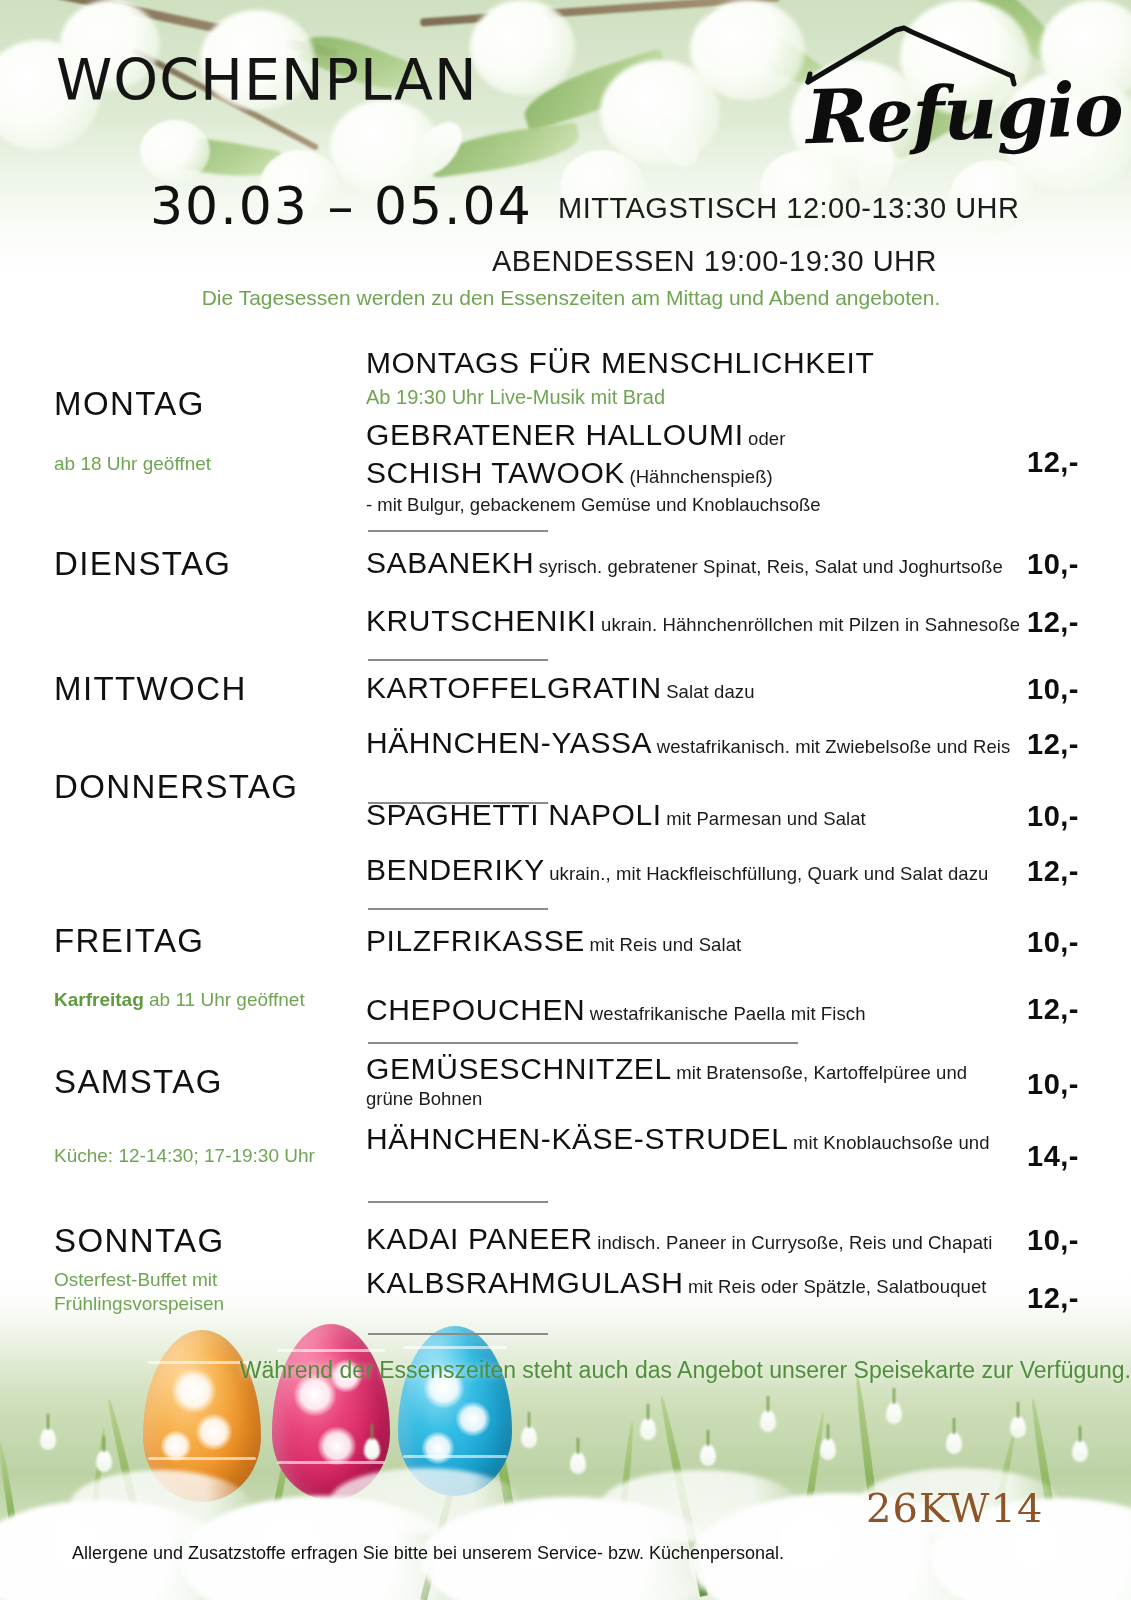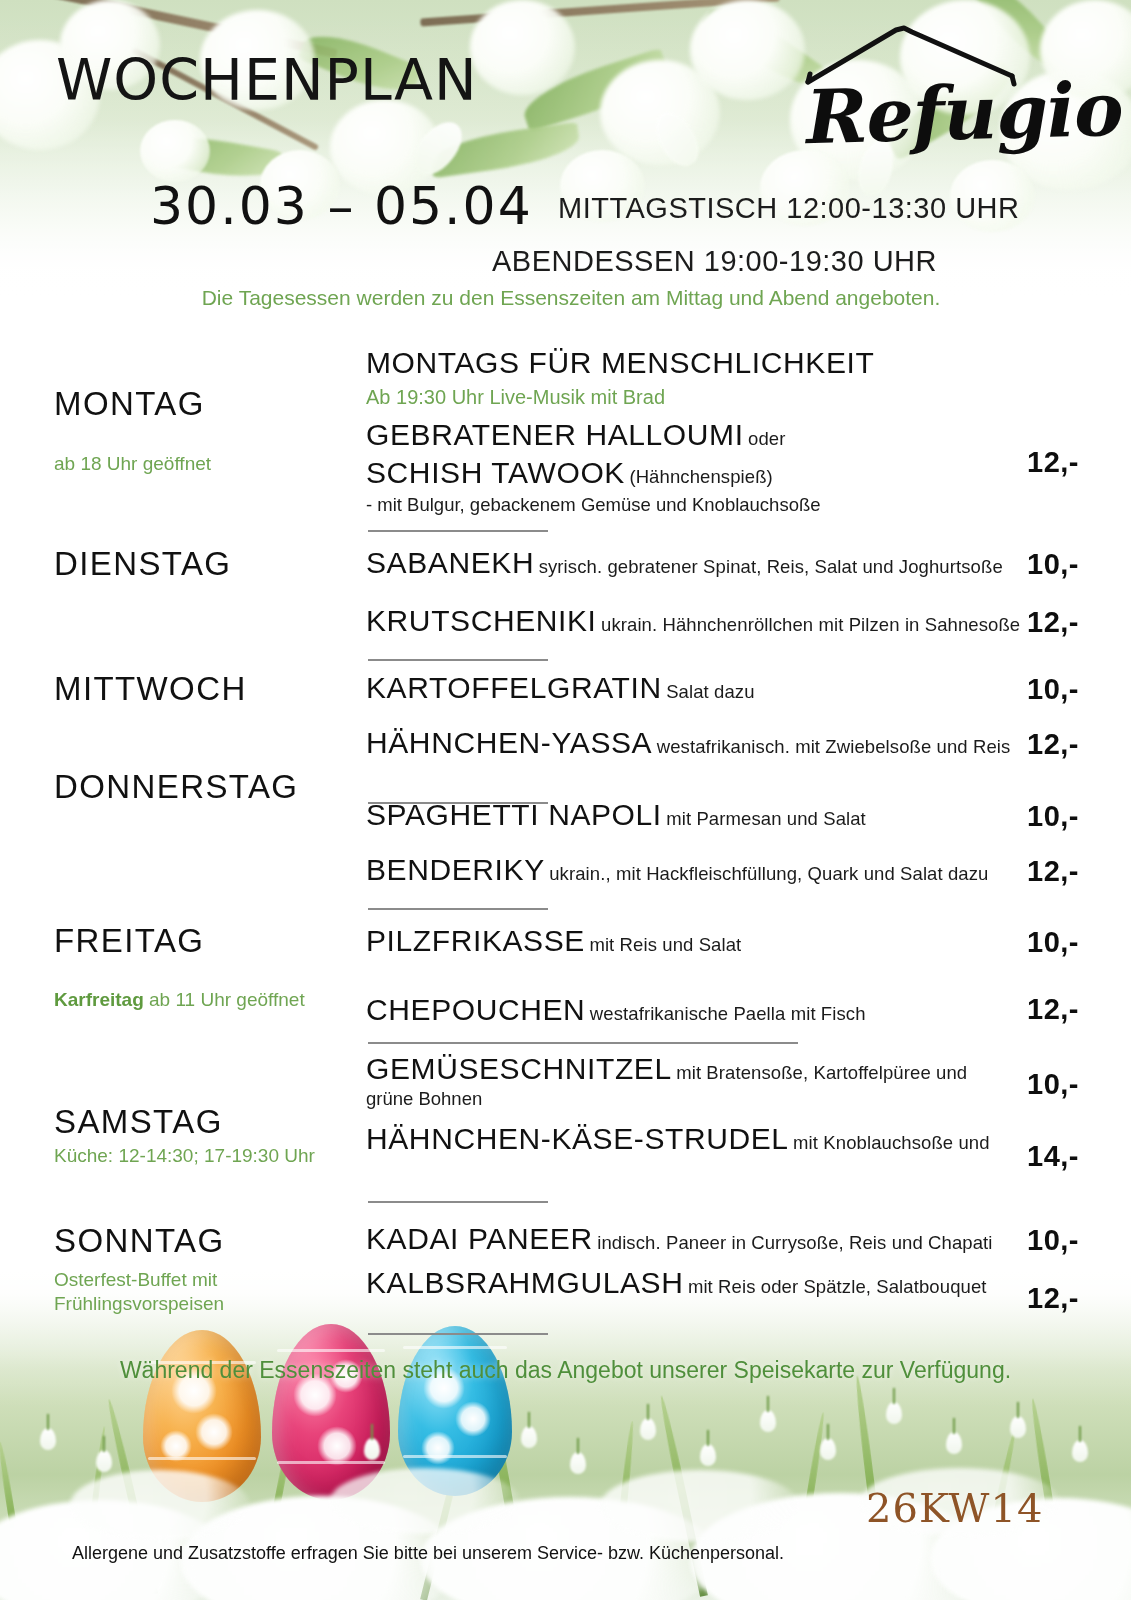--- a/index.html
+++ b/index.html
@@ -186,21 +186,21 @@
     font-size:30px;color:#111;letter-spacing:.6px;
   }
   .event-sub{
     font-size:20px;color:#6fa552;
   }
   .bullet-line{
     font-size:18.5px;color:#1b1b1b;
   }
 
   .t-footer-green{
-    position:absolute;left:0;right:0;top:1357px;text-align:center;
+    position:absolute;left:0;right:0;top:1357px;text-align:right;
     font-size:23px;color:#4f8f3b;white-space:nowrap;
     text-shadow:0 0 6px rgba(255,255,255,.55);
   }
   .t-kw{
     position:absolute;left:866px;top:1485px;
     font-family:"DejaVu Serif","Liberation Serif",serif;
     font-size:40px;color:#8e5427;letter-spacing:1px;white-space:nowrap;
     text-shadow:0 0 8px rgba(255,255,255,.35);
   }
   .t-allergen{
@@ -414,21 +414,21 @@
 
       <div class="dish" style="top:993px;">
         <span class="dish-name">CHEPOUCHEN</span>
         <span class="dish-desc">westafrikanische Paella mit Fisch</span>
       </div>
       <div class="price" style="top:993px;">12,-</div>
       <div class="sep" style="top:1042px;width:430px;"></div>
     </div>
 
     <div class="day">
-      <div class="day-name" style="top:1063px;margin-top:40px;">SAMSTAG</div>
+      <div class="day-name" style="top:1063px;">SAMSTAG</div>
       <div class="day-sub" style="top:1144px;">Küche: 12-14:30; 17-19:30 Uhr</div>
 
       <div class="dish" style="top:1052px;">
         <span class="dish-name">GEMÜSESCHNITZEL</span>
         <span class="dish-desc">mit Bratensoße, Kartoffelpüree und</span>
         <div class="dish-sub" style="margin-top:2px;">grüne Bohnen</div>
       </div>
       <div class="price" style="top:1068px;">10,-</div>
 
       <div class="dish" style="top:1122px;">

